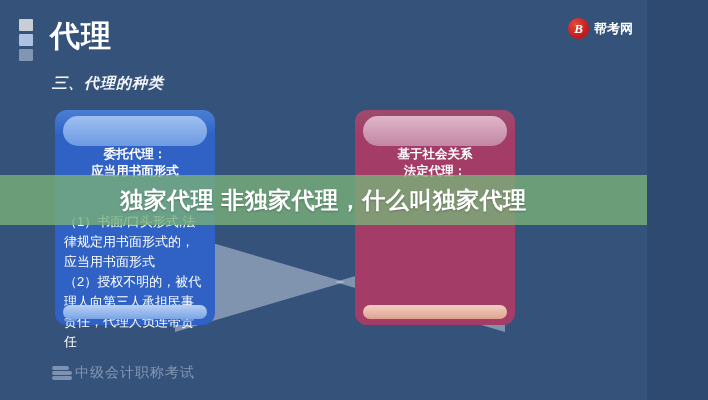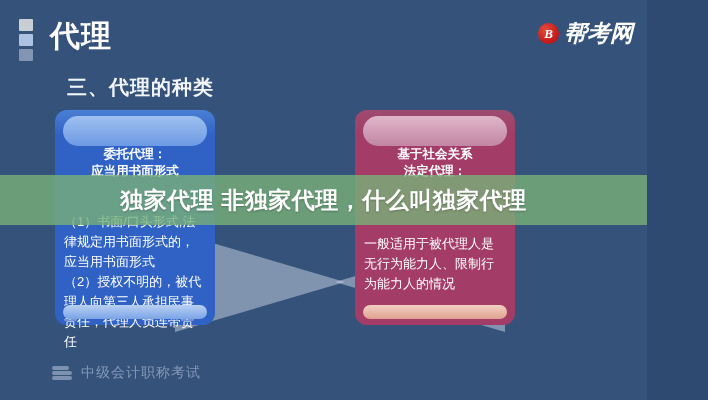--- a/index.html
+++ b/index.html
@@ -51,27 +51,28 @@
     top: 16px;
     font-size: 30px;
     font-weight: bold;
     color: #ffffff;
     letter-spacing: 1px;
     line-height: 40px;
     white-space: nowrap;
   }
   .slide-subtitle {
     position: absolute;
-    left: 67px;
+    left: 52px;
     top: 74px;
-    font-size: 20px;
+    font-size: 15px;
     font-weight: bold;
     color: #f2f5fa;
     letter-spacing: 1px;
     white-space: nowrap;
+    font-style: italic;
   }
 
   
   .brand {
     position: absolute;
     right: 14px;
     top: 18px;
     display: flex;
     align-items: center;
     gap: 5px;
@@ -85,26 +86,25 @@
     font-size: 13px;
     font-weight: bold;
     font-style: italic;
     display: flex;
     align-items: center;
     justify-content: center;
     font-family: "Liberation Serif", serif;
     line-height: 1;
   }
   .brand-text {
-    font-size: 23px;
+    font-size: 13px;
     font-weight: bold;
     color: #ffffff;
     letter-spacing: 0px;
     white-space: nowrap;
-    font-style: italic;
   }
 
   
   .bowtie {
     position: absolute;
     left: 175px;
     top: 232px;
     width: 330px;
     height: 100px;
   }
@@ -227,21 +227,21 @@
     text-align: center;
   }
 
   
   .watermark {
     position: absolute;
     left: 52px;
     bottom: 18px;
     display: flex;
     align-items: center;
-    gap: 9px;
+    gap: 3px;
     opacity: 0.55;
   }
   .wm-icon {
     width: 20px;
     height: 15px;
     position: relative;
   }
   .wm-icon i {
     position: absolute;
     left: 0;
@@ -299,23 +299,20 @@
     </div>
     <span class="panel-foot"></span>
   </div>
 
   <div class="panel right">
     <span class="panel-cap"></span>
     <div class="panel-heading">
       <div>基于社会关系</div>
       <div>法定代理：</div>
     </div>
-    <div class="panel-body">
-      <p>一般适用于被代理人是无行为能力人、限制行为能力人的情况</p>
-    </div>
     <span class="panel-foot"></span>
   </div>
 
   <div class="overlay-band"></div>
   <div class="overlay-headline">独家代理 非独家代理，什么叫独家代理</div>
 
   <div class="watermark">
     <span class="wm-icon">
       <i></i>
         <i></i>

